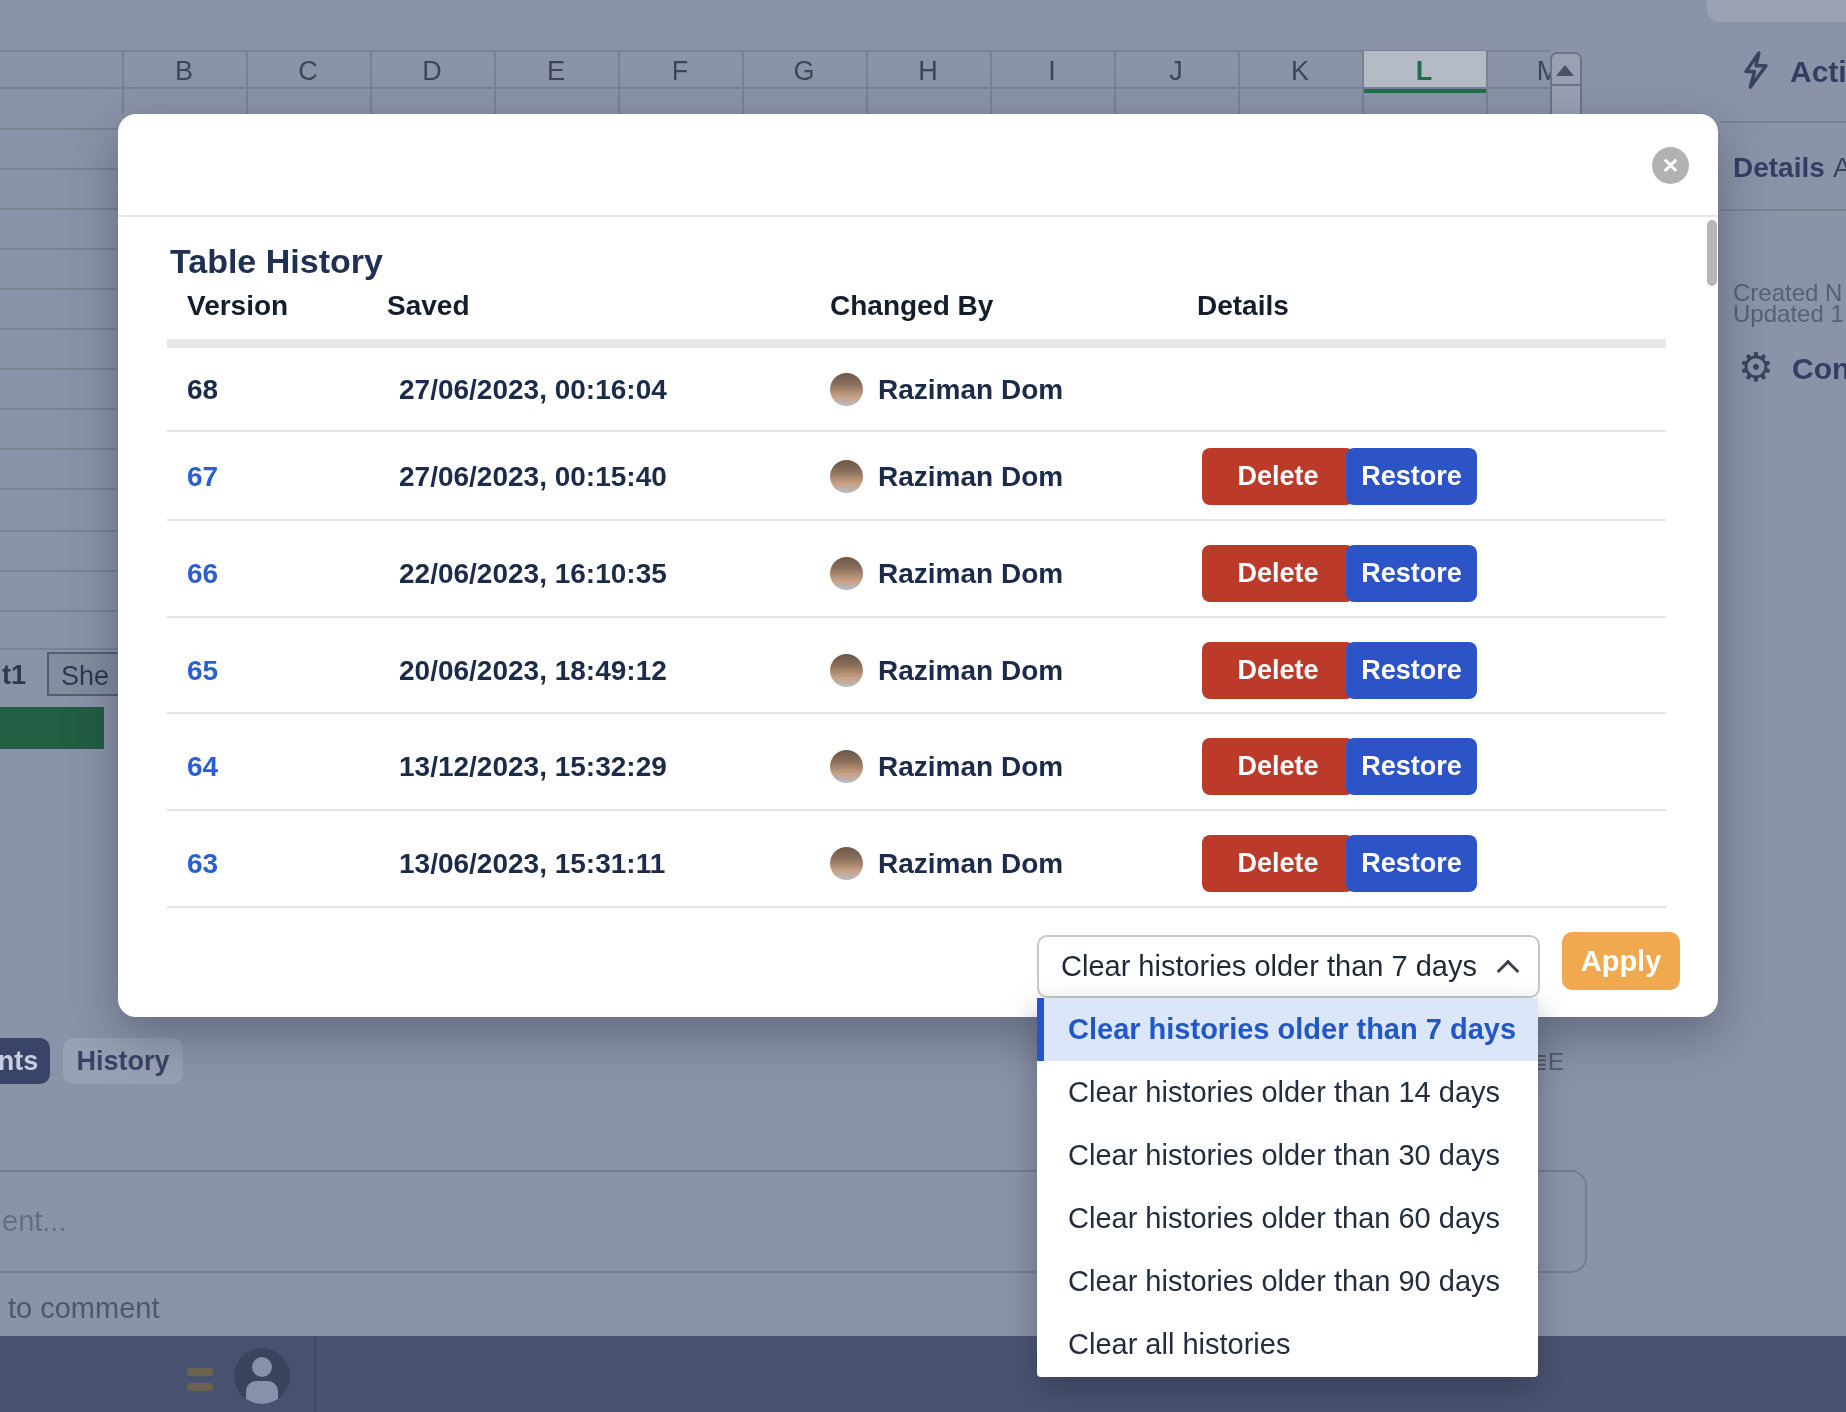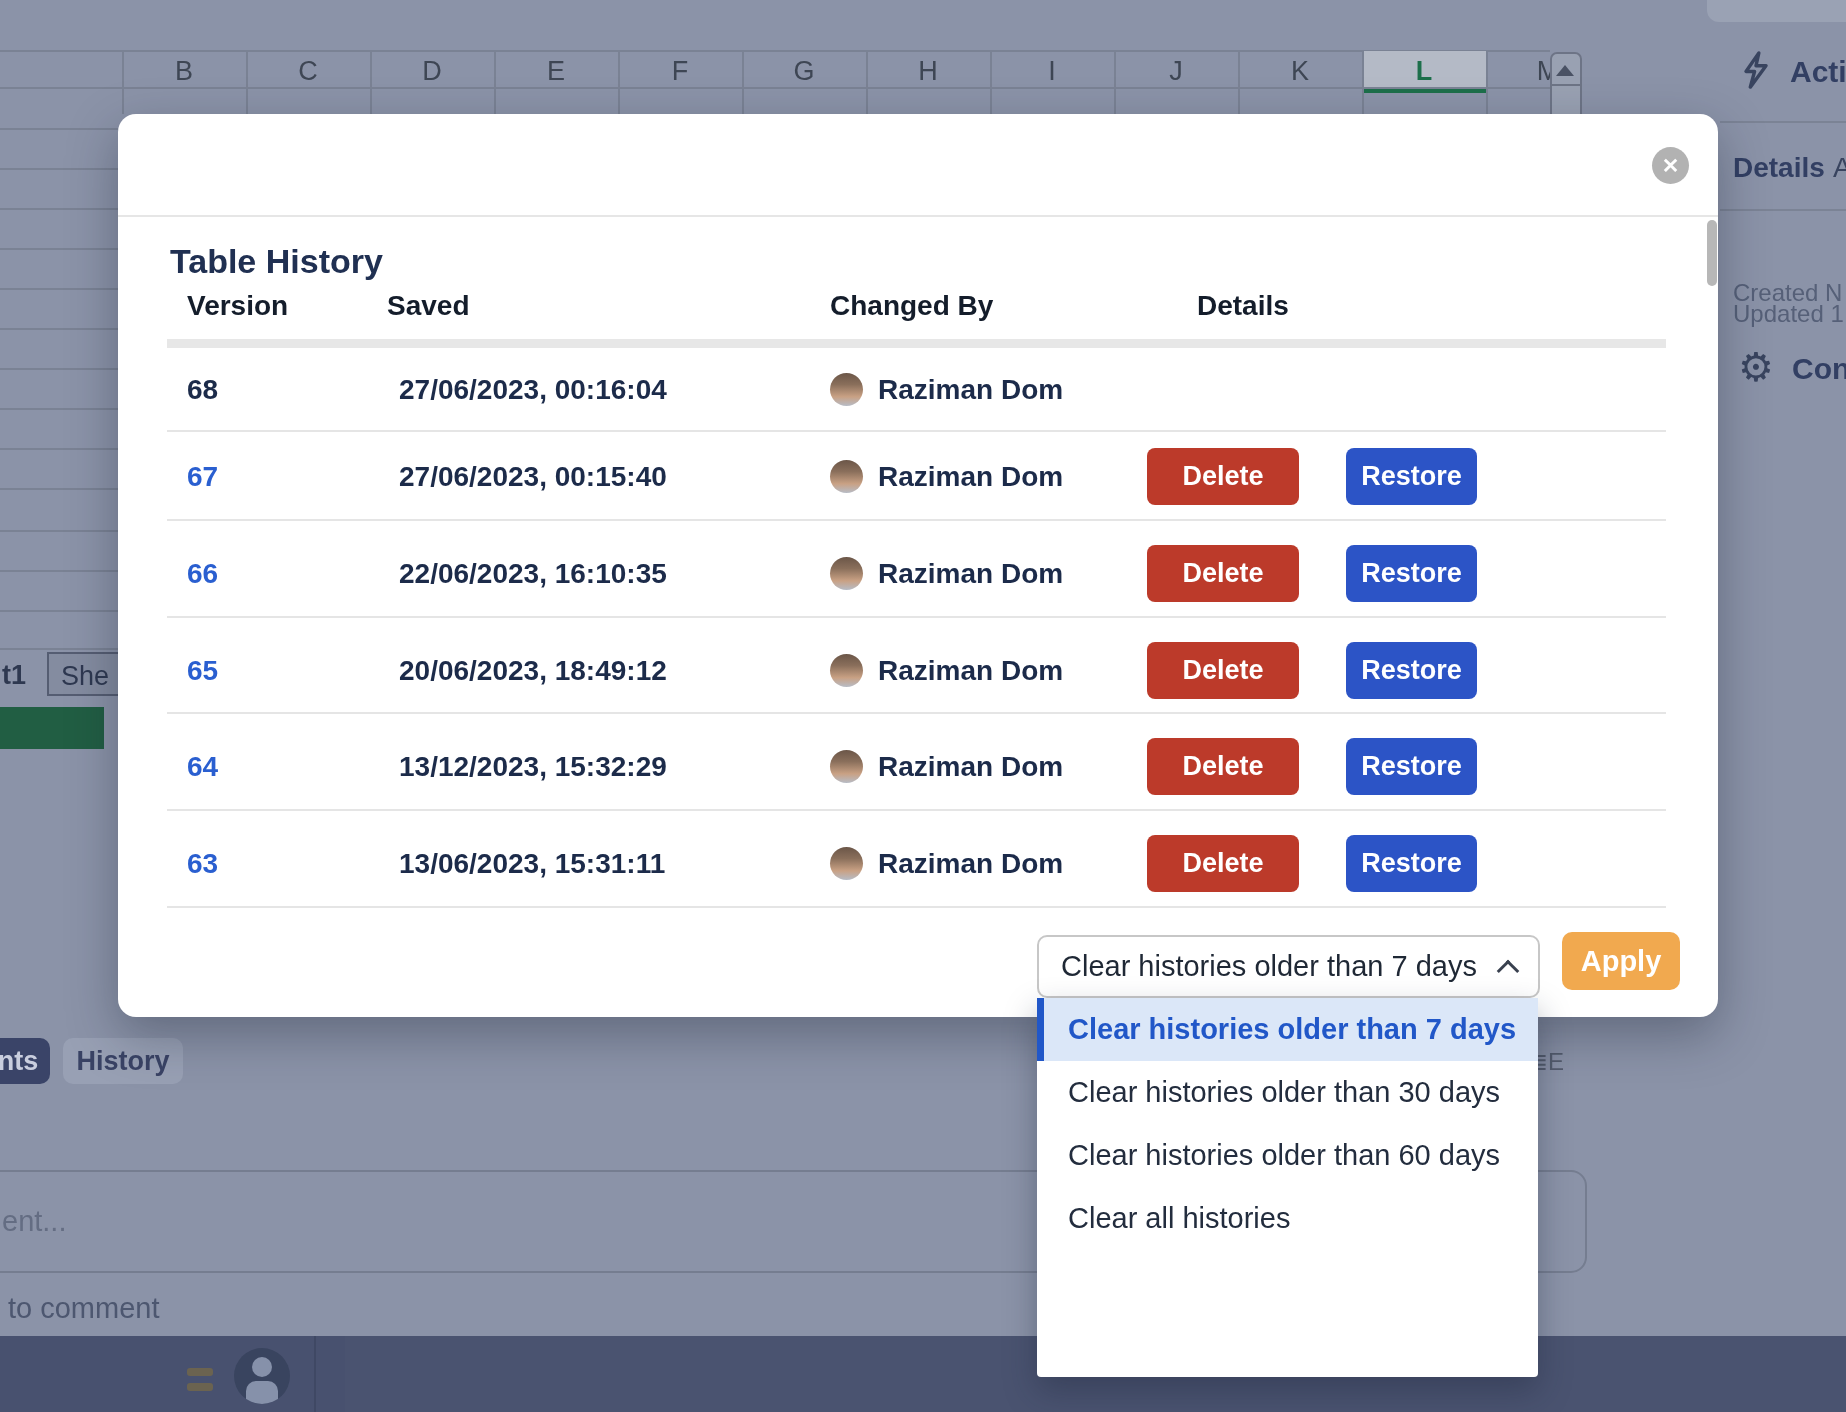--- a/index.html
+++ b/index.html
@@ -69,21 +69,21 @@
   .trow{position:absolute;left:52px;width:1496px;height:57px;}
   .cell{position:absolute;line-height:57px;font-size:28px;color:#1c2b4a;font-weight:bold;}
   .c-ver{left:17px;}
   .link{color:#2a5fd0;cursor:pointer;}
   .c-saved{left:229px;}
   .row-avatar{position:absolute;left:660px;top:12px;width:33px;height:33px;border-radius:50%;
     background:linear-gradient(180deg,#6b5648 0%,#8a6f5b 35%,#c9a184 72%,#b7bcc6 100%);}
   .c-name{left:708px;}
   .btn{position:absolute;top:0;height:57px;border:none;border-radius:8px;
     font-family:"Liberation Sans",sans-serif;font-size:27px;font-weight:bold;color:#fff;cursor:pointer;}
-  .btn-del{left:977px;width:152px;background:#bc3a2a;}
+  .btn-del{left:1032px;width:152px;background:#bc3a2a;}
   .btn-res{left:1176px;width:131px;background:#2c54c6;}
   .select{position:absolute;left:919px;top:821px;width:503px;height:63px;box-sizing:border-box;
     background:#fff;border:2px solid #c7c7c7;border-radius:10px;cursor:pointer;}
   .select-text{position:absolute;left:22px;top:0;line-height:59px;font-size:29px;color:#1f2835;}
   .chev-up{position:absolute;right:22px;top:26px;width:13px;height:13px;
     border-left:3px solid #39414f;border-top:3px solid #39414f;transform:rotate(45deg);}
   .apply{position:absolute;left:1444px;top:818px;width:118px;height:58px;border:none;
     border-radius:10px;background:#f1a94f;color:#fff;font-size:29px;font-weight:bold;
     font-family:"Liberation Sans",sans-serif;cursor:pointer;}
   
@@ -260,18 +260,20 @@
 
     <div class="select">
       <span class="select-text">Clear histories older than 7 days</span>
       <span class="chev-up"></span>
     </div>
     <button class="apply">Apply</button>
   </div>
 
   <div class="menu">
     <div class="mitem sel">Clear histories older than 7 days</div>
+    <div class="mitem">Clear histories older than 14 days</div>
     <div class="mitem">Clear histories older than 30 days</div>
     <div class="mitem">Clear histories older than 60 days</div>
+    <div class="mitem">Clear histories older than 90 days</div>
     <div class="mitem">Clear all histories</div>
   </div>
 
 </div>
 
 </body></html>

